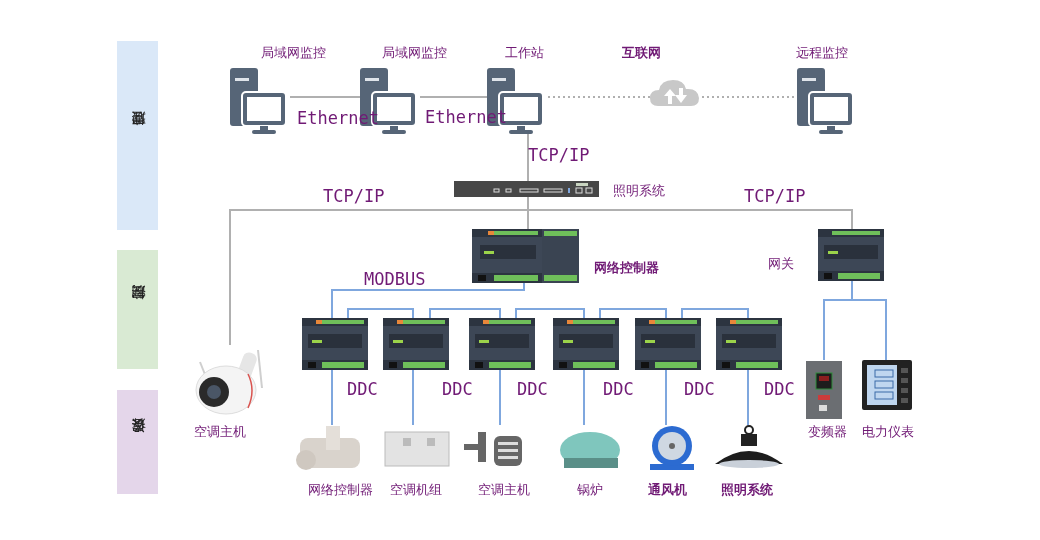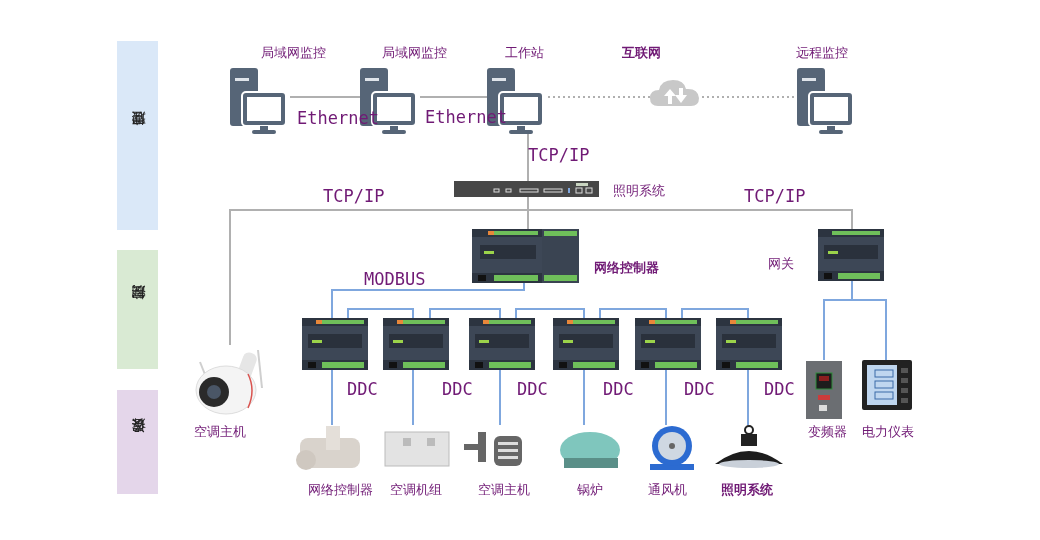--- a/index.html
+++ b/index.html
@@ -267,21 +267,21 @@
         <ellipse cx="34" cy="26" rx="30" ry="18" fill="#7fc6bd"></ellipse>
         <rect x="8" y="34" width="54" height="10" fill="#5a8f88"></rect>
       </svg></div>
     <div class="lbl" style="left: 577px; top: 481px;">锅炉</div>
     <div class="dev" style="left: 640px; top: 424px;"><svg width="72" height="50" viewBox="0 0 72 50">
         <rect x="10" y="40" width="44" height="6" fill="#2c6bd1"></rect>
         <circle cx="32" cy="22" r="20" fill="#2c6bd1"></circle>
         <circle cx="32" cy="22" r="14" fill="#cfd8e2"></circle>
         <circle cx="32" cy="22" r="3" fill="#666"></circle>
       </svg></div>
-    <div class="lbl" style="left: 648px; top: 481px;">通风机</div>
+    <div class="lbl" style="left: 648px; top: 481px; font-weight: bold;">通风机</div>
     <div class="dev" style="left: 713px; top: 424px;"><svg width="72" height="50" viewBox="0 0 72 50">
         <circle cx="36" cy="6" r="4" fill="none" stroke="#222" stroke-width="2"></circle>
         <rect x="28" y="10" width="16" height="12" fill="#222"></rect>
         <path d="M2 40 Q36 14 70 40 Z" fill="#1d1d1d"></path>
         <ellipse cx="36" cy="40" rx="30" ry="4" fill="#c9d0d9"></ellipse>
       </svg></div>
     <div class="lbl" style="left: 721px; top: 481px; font-weight: bold;">照明系统</div>
   </div>
 
 <svg class="abs" style="left:806px;top:361px;" width="36" height="58" viewBox="0 0 36 58">

